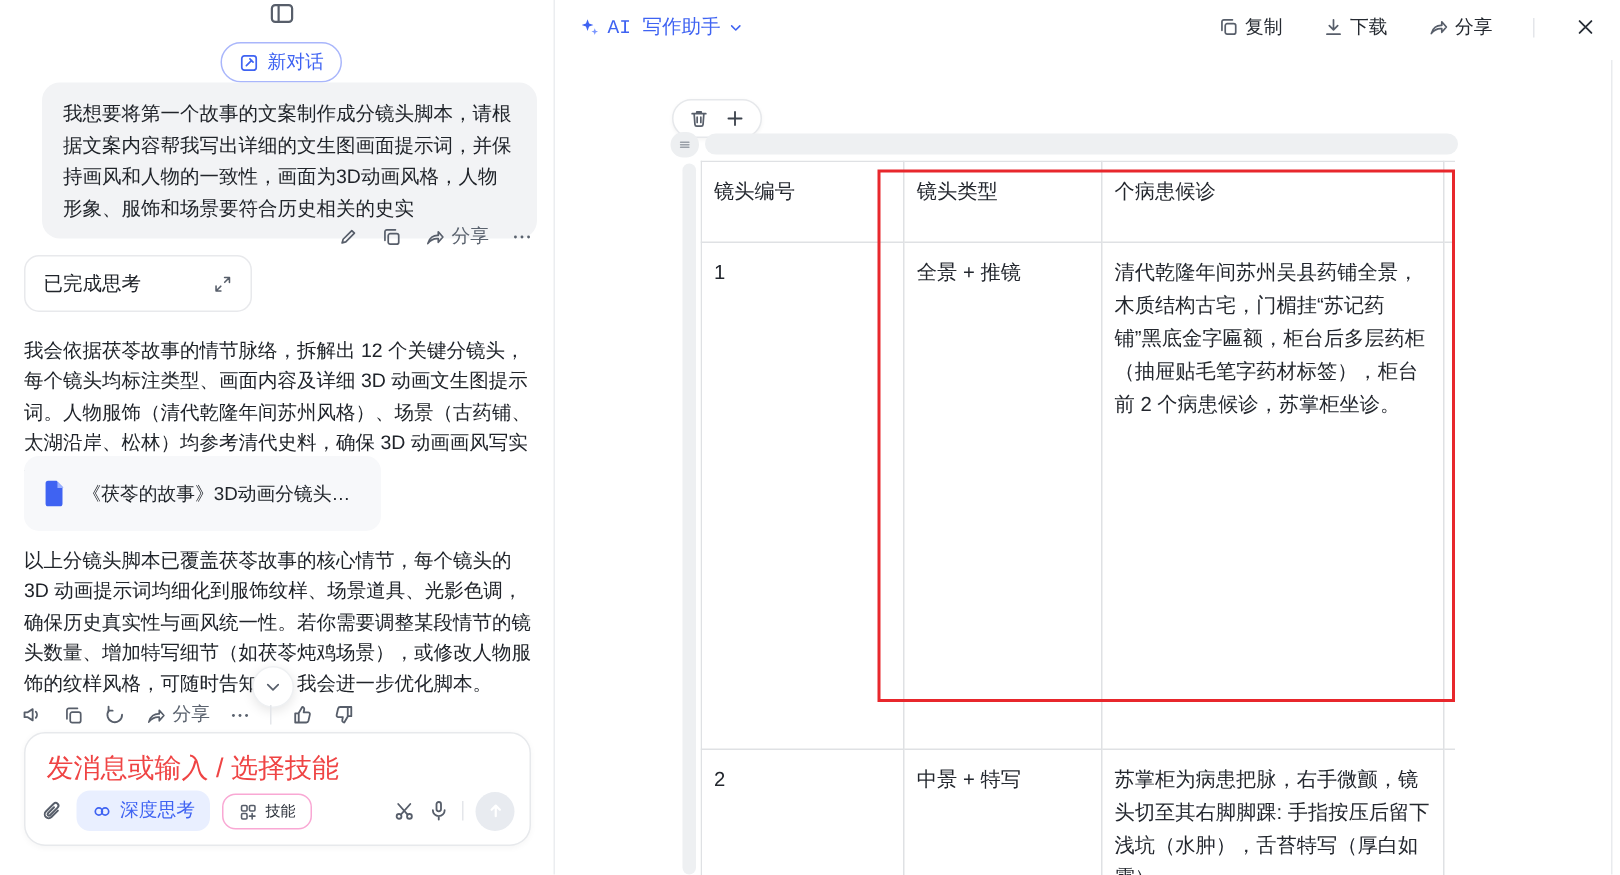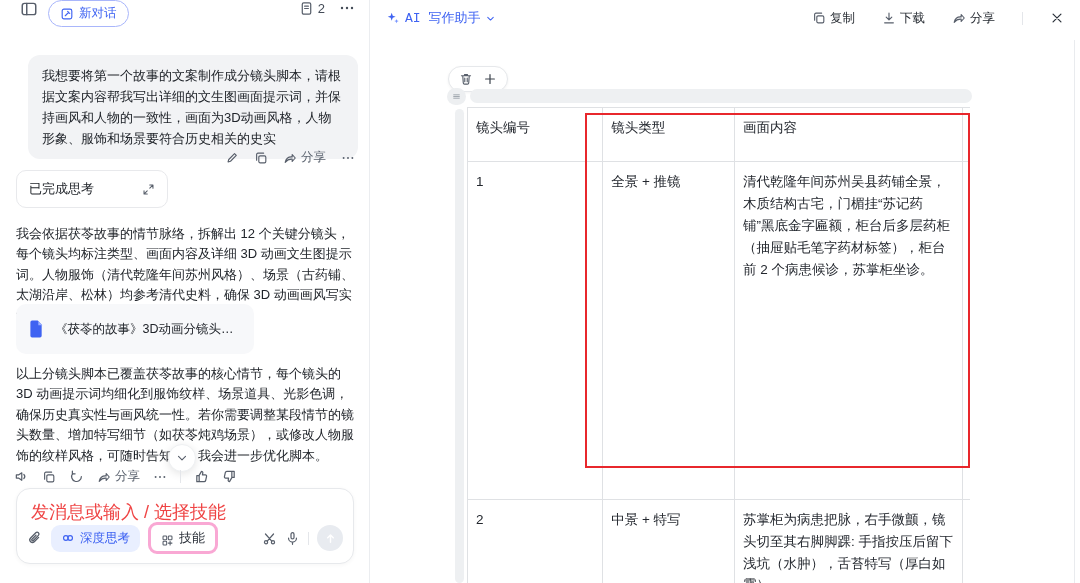--- a/index.html
+++ b/index.html
@@ -4,39 +4,39 @@
 <style>
   * { margin:0; padding:0; box-sizing:border-box; }
   html,body { width:1080px; height:583px; overflow:hidden; background:#fff;
     font-family:"Liberation Sans","DejaVu Sans",sans-serif; color:#20242a; }
   .abs { position:absolute; }
   svg.ic { display:block; }
   .stk { fill:none; stroke:#575e6a; stroke-width:1.3; stroke-linecap:round; stroke-linejoin:round; }
 
   
   #chat { position:absolute; left:0; top:0; width:370px; height:583px; background:#fff; border-right:1px solid #ebedf0; }
-  #chat-topbar { position:absolute; left:0; top:0; width:100%; height:36px; display:flex; align-items:flex-start; padding:0 14px 0 20px; gap:10px; }
+  #chat-topbar { position:absolute; left:0; top:0; width:100%; height:36px; display:flex; align-items:center; padding:0 14px 0 20px; gap:10px;flex-direction:column; }
   #new-chat { display:flex; align-items:center; gap:5px; border:1px solid #a9b6fb; color:var(--accent); border-radius:15px; padding:4px 11px; font-size:12.5px; background:#fff; cursor:pointer; }
   #topbar-right { margin-left:auto; display:flex; align-items:center; gap:14px; color:#434b57; font-size:13px; }
   #bubble { left:28px; top:55px; width:330px; background:#f2f3f5; border-radius:12px; padding:10px 14px; font-size:13px; line-height:21px; }
   #msg-actions { top:149px; right:14px; display:flex; align-items:center; gap:15px; color:#5a626e; font-size:12.5px; }
   .act { display:flex; align-items:center; gap:4px; cursor:pointer; }
   #think-card { left:16px; top:170px; width:152px; height:38px; border:1px solid #e8e9ec; border-radius:10px; display:flex; align-items:center; justify-content:space-between; padding:16px 12px; font-size:13px; background:#fff; }
   .para { left:16px; width:345px; font-size:13px; line-height:20.4px; }
   #doc-card { left:16px; top:304px; width:238px; height:50px; background:#f7f8fa; border-radius:10px; display:flex; align-items:center; gap:9px; padding:8px 11px; }
   #doc-card-title { font-size:12.5px; color:#20242a; white-space:nowrap; overflow:hidden; text-overflow:ellipsis; width:188px; }
   #doc-card-meta { font-size:11px; color:#9ba1ab; margin-top:3px; }
   #scroll-down { left:168px; top:444px; width:28px; height:28px; border-radius:50%; background:#fff; border:1px solid #eef0f2; box-shadow:0 2px 8px rgba(0,0,0,.10); display:flex; align-items:center; justify-content:center; cursor:pointer; }
   #resp-actions { left:14px; top:468px; display:flex; align-items:center; gap:13px; color:#5a626e; font-size:12.5px; }
   .vdiv { width:1px; height:13px; background:#e4e6ea; }
   #input-box { left:16px; top:488px; width:338px; height:76px; border:1px solid #e7e9ec; border-radius:14px; background:#fff; box-shadow:0 1px 4px rgba(0,0,0,.04); }
   #input-placeholder { position:absolute; left:14px; top:11px; color:#ef4444; font-size:18px; }
   #input-controls { position:absolute; left:10px; right:10px; bottom:9px; display:flex; align-items:center; gap:8px; }
   #deep-think { display:flex; align-items:center; gap:5px; background:#e9efff; color:var(--accent); font-size:12.5px; border-radius:9px; padding:5px 10px; cursor:pointer; }
-  #skills { display:flex; align-items:flex-end; gap:5px; border:3px solid #f9a8d4; color:#2b313a; font-size:13px; border-radius:9px; padding:4px 10px; cursor:pointer; background:#fff; }
+  #skills { display:flex; align-items:flex-end; gap:5px; border:1px solid #f9a8d4; color:#2b313a; font-size:10px; border-radius:9px; padding:4px 10px; cursor:pointer; background:#fff; }
   #send-btn { width:26px; height:26px; border-radius:50%; background:#e8ebf0; display:flex; align-items:center; justify-content:center; cursor:pointer; }
 
   
   #doc { position:absolute; left:370px; top:0; width:710px; height:583px; background:#fff; }
   #doc-topbar { position:absolute; left:0; top:0; width:100%; height:36px; display:flex; align-items:center; padding:0 16px;font-family:Liberation Mono, monospace; }
   #doc-title { display:flex; align-items:center; gap:5px; color:var(--accent); font-size:13px; cursor:pointer; }
   #doc-topbar-right { margin-left:auto; display:flex; align-items:center; gap:27px; color:#252a31; font-size:12.5px; }
   #tool-pill { left:78px; top:66px; height:26px; border:1px solid #e6e8eb; border-radius:14px; background:#fff; box-shadow:0 1px 3px rgba(0,0,0,.05); display:flex; align-items:center; gap:10px; padding:0 10px; }
   #grip { left:77px; top:88px; width:19px; height:17px; border-radius:9px; background:#edeff1; display:flex; align-items:center; justify-content:center; cursor:grab; }
   #hbar { left:100px; top:89px; width:502px; height:14px; border-radius:7px; background:#eef0f2; cursor:grab; }
@@ -310,21 +310,21 @@
       <colgroup>
           <col class="c1">
           <col class="c2">
           <col class="c3">
           <col class="c4">
         </colgroup>
       <tbody>
           <tr class="hdr">
         <th>镜头编号</th>
         <th>镜头类型</th>
-        <th>画面内容</th>
+        <th>个病患候诊</th>
         <th class="p4">文生图提示词（
 风格 · 写实向</th>
       </tr>
       <tr class="row1">
         <td>1</td>
         <td>全景 + 推镜</td>
         <td>清代乾隆年间苏州吴县药铺全景，木质结构古宅，门楣挂“苏记药铺”黑底金字匾额，柜台后多层药柜（抽屉贴毛笔字药材标签），柜台前 2 个病患候诊，苏掌柜坐诊。</td>
         <td class="p4">3D 动画，清代
 民居风格药铺
 斗拱、青砖墙

